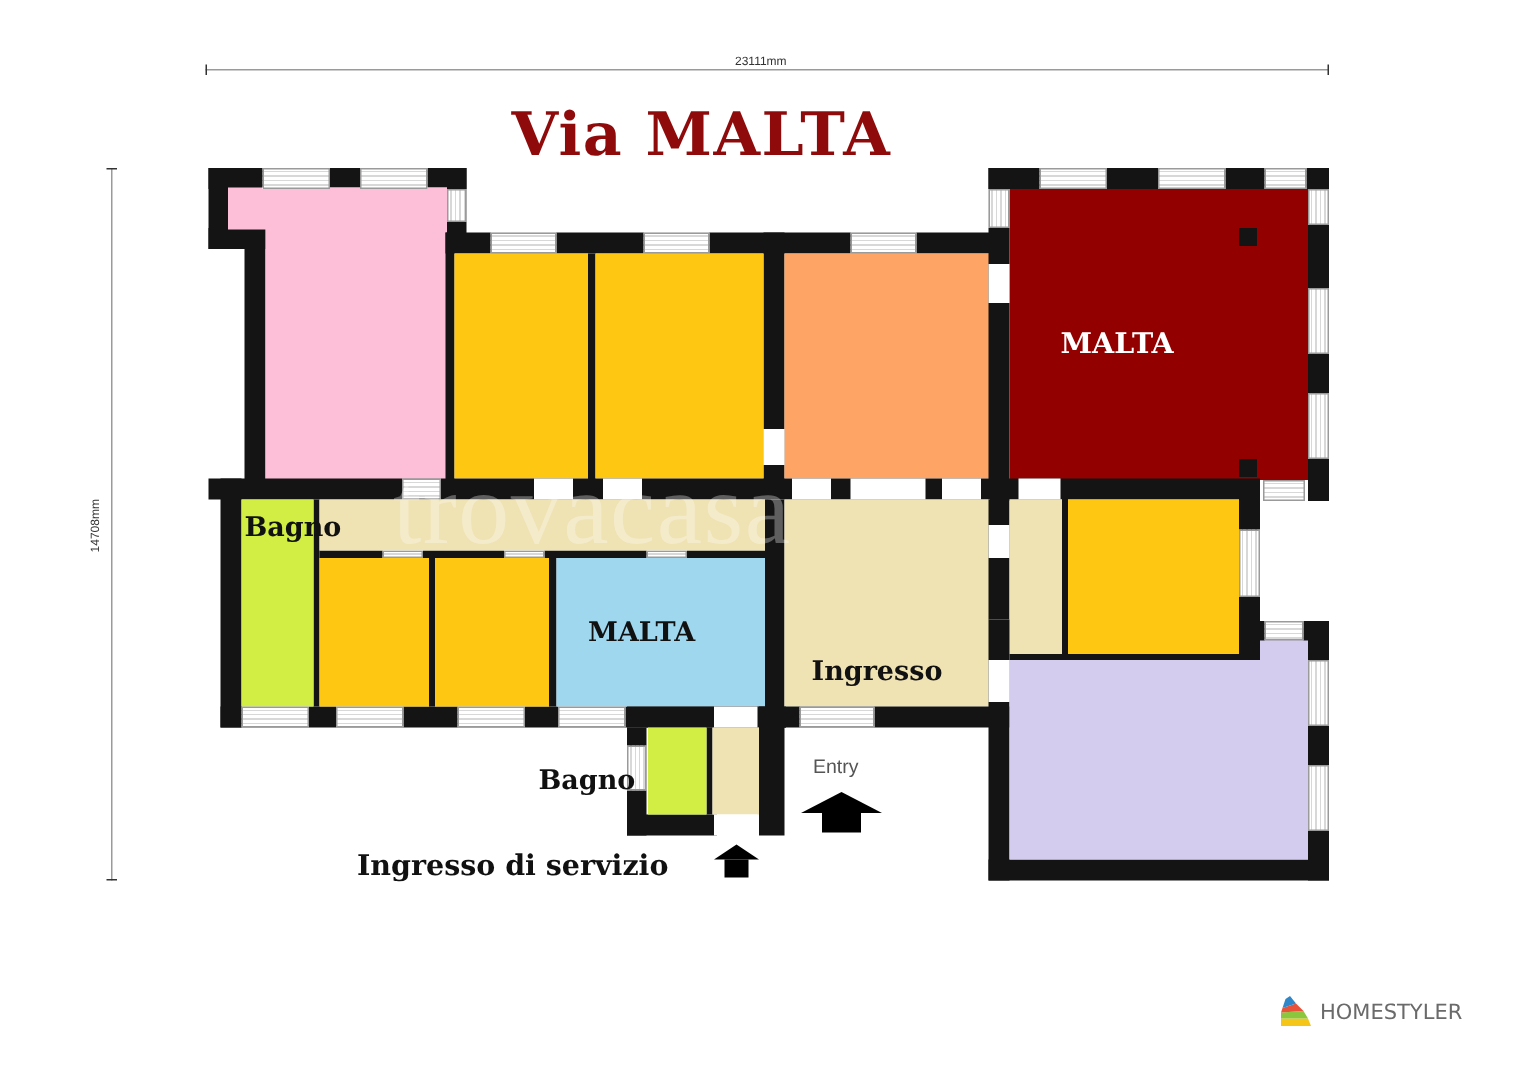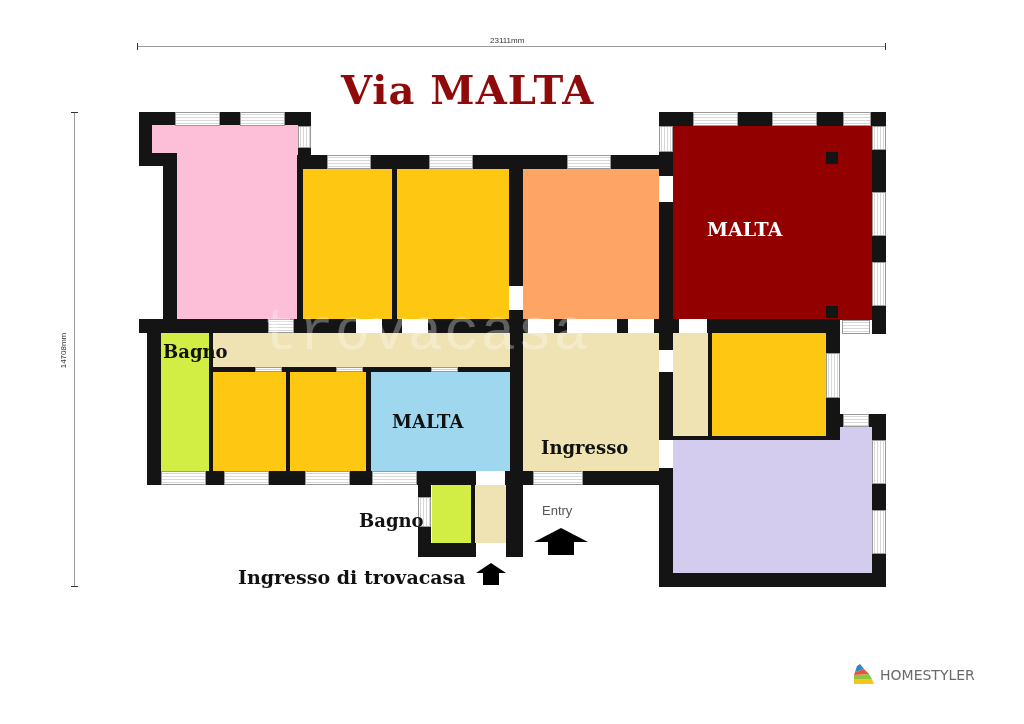--- a/index.html
+++ b/index.html
@@ -8,21 +8,21 @@
   .wall { position:absolute; background:#141414; }
   .win { position:absolute; background:#ffffff; box-shadow: inset 0 0 0 1px #9a9a9a; }
   .win.h { background: repeating-linear-gradient(to bottom, #ffffff 0, #ffffff 2px, #d8d8d8 2px, #d8d8d8 3px); }
   .win.v { background: repeating-linear-gradient(to right, #ffffff 0, #ffffff 2px, #d8d8d8 2px, #d8d8d8 3px); }
   .gap { position:absolute; background:#ffffff; }
   .room { position:absolute; }
   .label { position:absolute; font-family:"DejaVu Serif", serif; font-weight:bold; white-space:nowrap; }
   .dim-line { position:absolute; background:#9a9a9a; }
   .dim-text { position:absolute; font-family:"Liberation Sans", sans-serif; font-size:8px; color:#333; }
   .title { position:absolute; font-family:"DejaVu Serif", serif; font-weight:bold; color:#8f0b0b; font-size:40px; letter-spacing:1px; }
-  .watermark { position:absolute; font-family:Liberation Mono, monospace; font-size:59px; color:rgba(255,255,255,0.32); letter-spacing:1px; pointer-events:none; }
+  .watermark { position:absolute; font-family:Liberation Serif, serif; font-size:68px; color:rgba(255,255,255,0.32); letter-spacing:1px; pointer-events:none; }
   .arrow { position:absolute; width:0; height:0; }
 </style>
 </head>
 <body>
 
 <div class="dim-line" style="left:137px; top:46px; width:749px; height:1px;"></div>
 <div class="dim-line" style="left:137px; top:43px; width:1px; height:7px; background:#333;"></div>
 <div class="dim-line" style="left:885px; top:43px; width:1px; height:7px; background:#333;"></div>
 <div class="dim-text" style="left:490px; top:36px;">23111mm</div>
 
@@ -155,21 +155,21 @@
 
   <div class="watermark" style="left:262px; top:300px;">trovacasa</div>
 </div>
 
 <div class="abs" style="left:542px; top:503px; font-family:'Liberation Sans', sans-serif; font-size:13px; color:#555;">Entry</div>
 <div>
   <div class="arrow" style="left:534px; top:528px; border-left:27px solid transparent; border-right:27px solid transparent; border-bottom:14px solid #000;"></div>
   <div class="abs" style="left:548px; top:542px; width:26px; height:13px; background:#000;"></div>
 </div>
 
-<div class="label" style="left:238px; top:566px; font-size:19px; color:#111;">Ingresso di trovacasa</div>
+<div class="label" style="left:238px; top:566px; font-size:19px; color:#111;">Ingresso di servizio</div>
 <div>
   <div class="arrow" style="left:476px; top:563px; border-left:15px solid transparent; border-right:15px solid transparent; border-bottom:10px solid #000;"></div>
   <div class="abs" style="left:483px; top:573px; width:16px; height:12px; background:#000;"></div>
 </div>
 
 <div class="abs" style="left:852px; top:662px; width:24px; height:24px;">
   <svg width="24" height="24" viewBox="0 0 24 24">
     <polygon points="2,22 22,22 20,17 2,17" fill="#f5c518"></polygon>
     <polygon points="2,17 20,17 17,12 2,13" fill="#8cc63f"></polygon>
     <polygon points="2,13 17,12 12,7 3,10" fill="#e8523a"></polygon>

